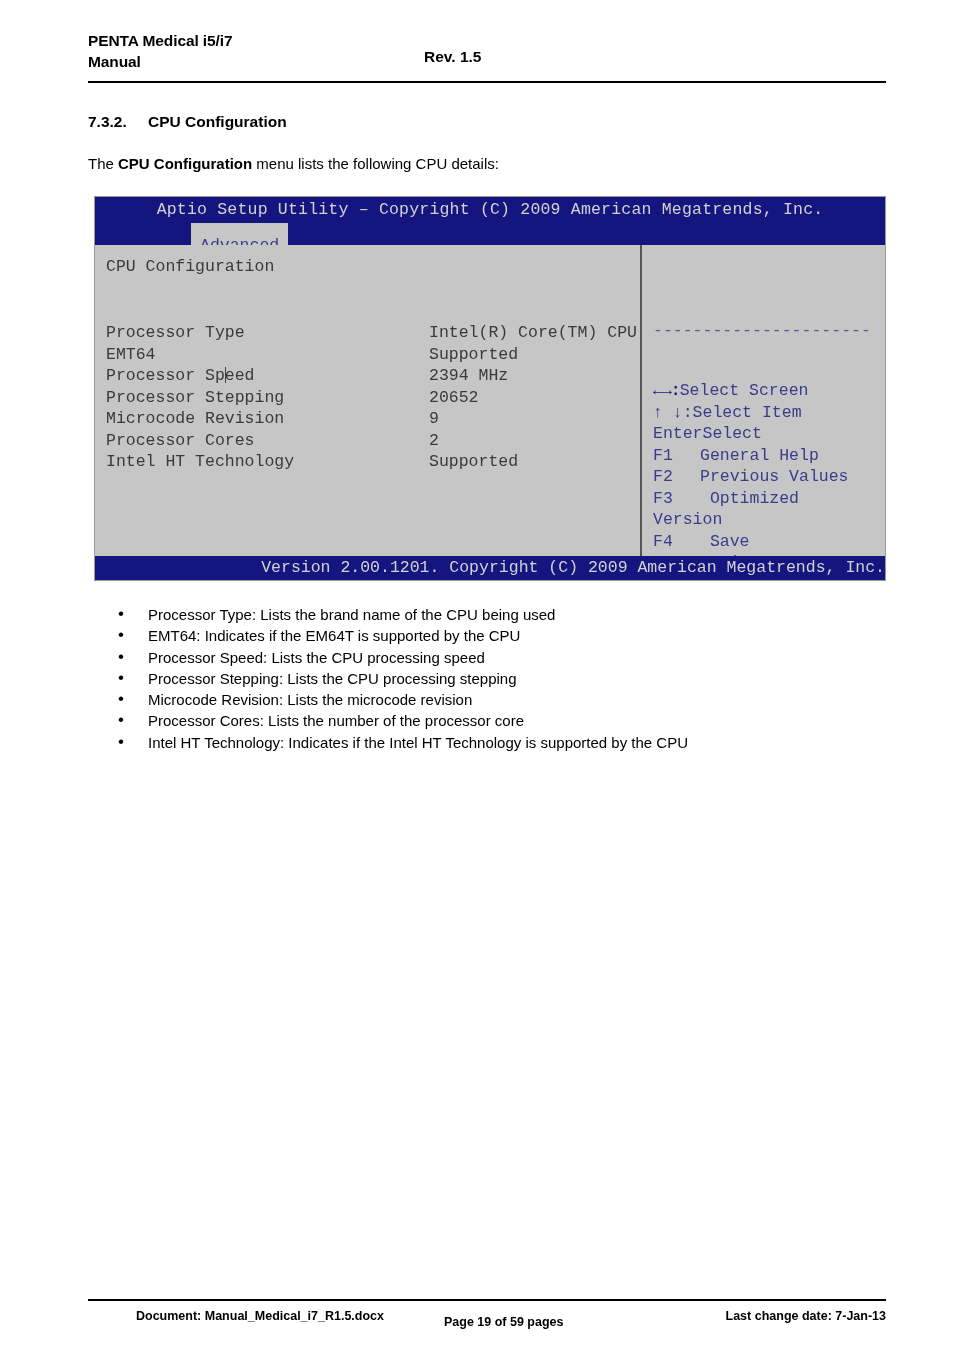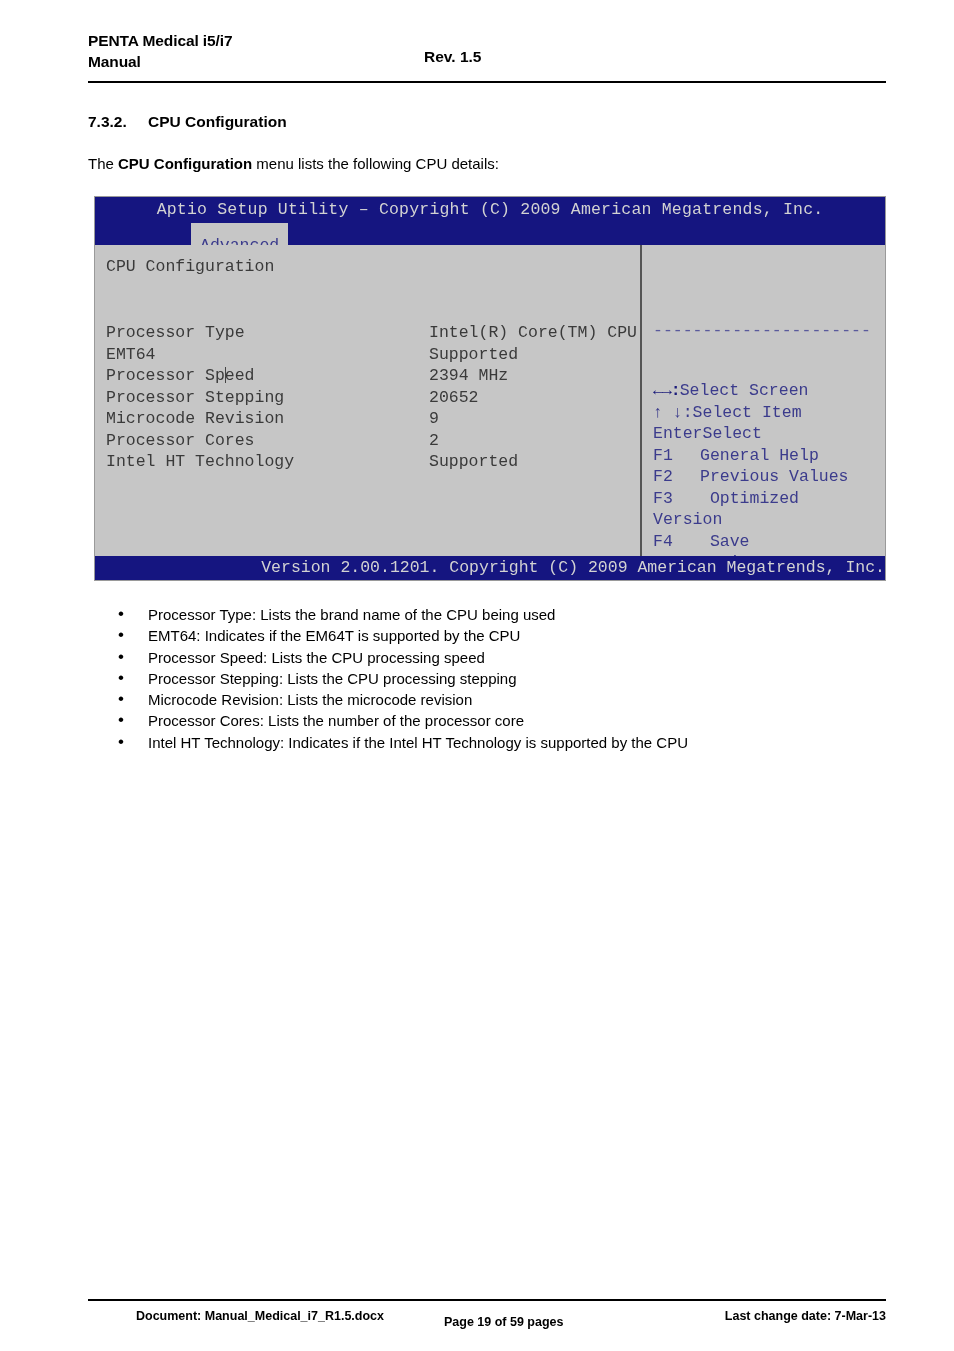--- a/index.html
+++ b/index.html
@@ -475,16 +475,16 @@
       <span class="bullet-dot">•</span>
       <span class="bullet-text">Intel HT Technology: Indicates if the Intel HT Technology is supported by the CPU</span>
     </div>
 
   </div>
 
   <div class="footer-rule"></div>
   <div class="doc-footer">
     <span class="ft-left">Document: Manual_Medical_i7_R1.5.docx</span>
     <span class="ft-center">Page 19 of 59 pages</span>
-    <span class="ft-right">Last change date: 7-Mar-13</span>
+    <span class="ft-right">Last change date: 7-Jan-13</span>
   </div>
 
 </div>
 
 </body></html>

